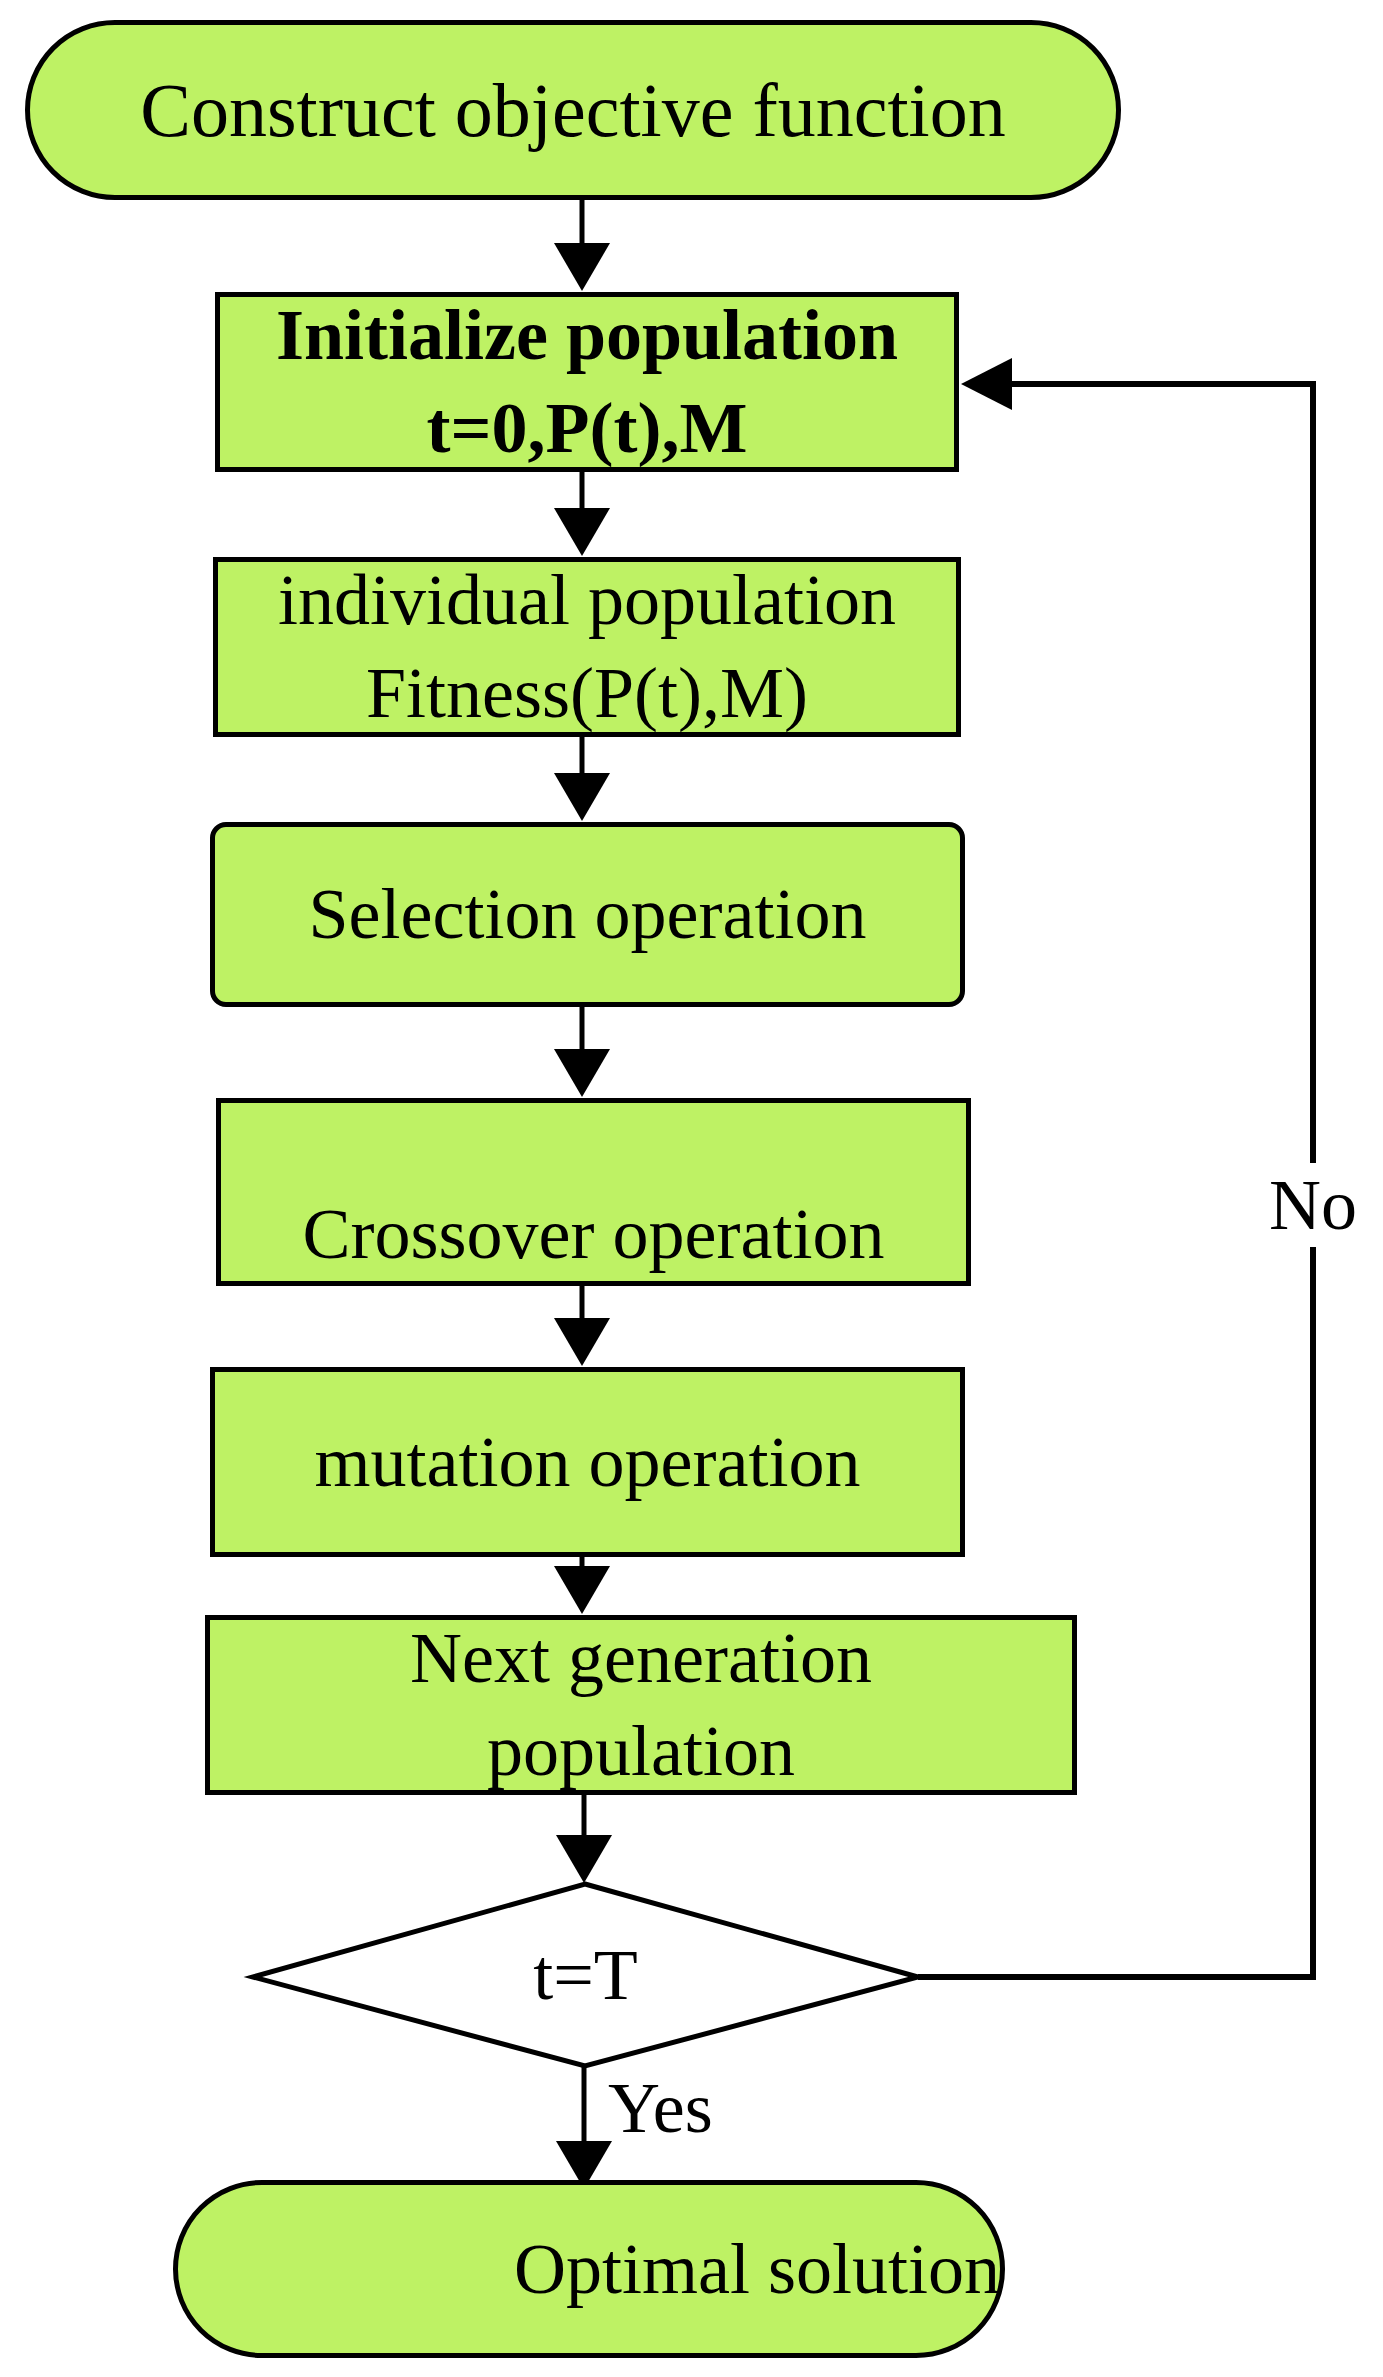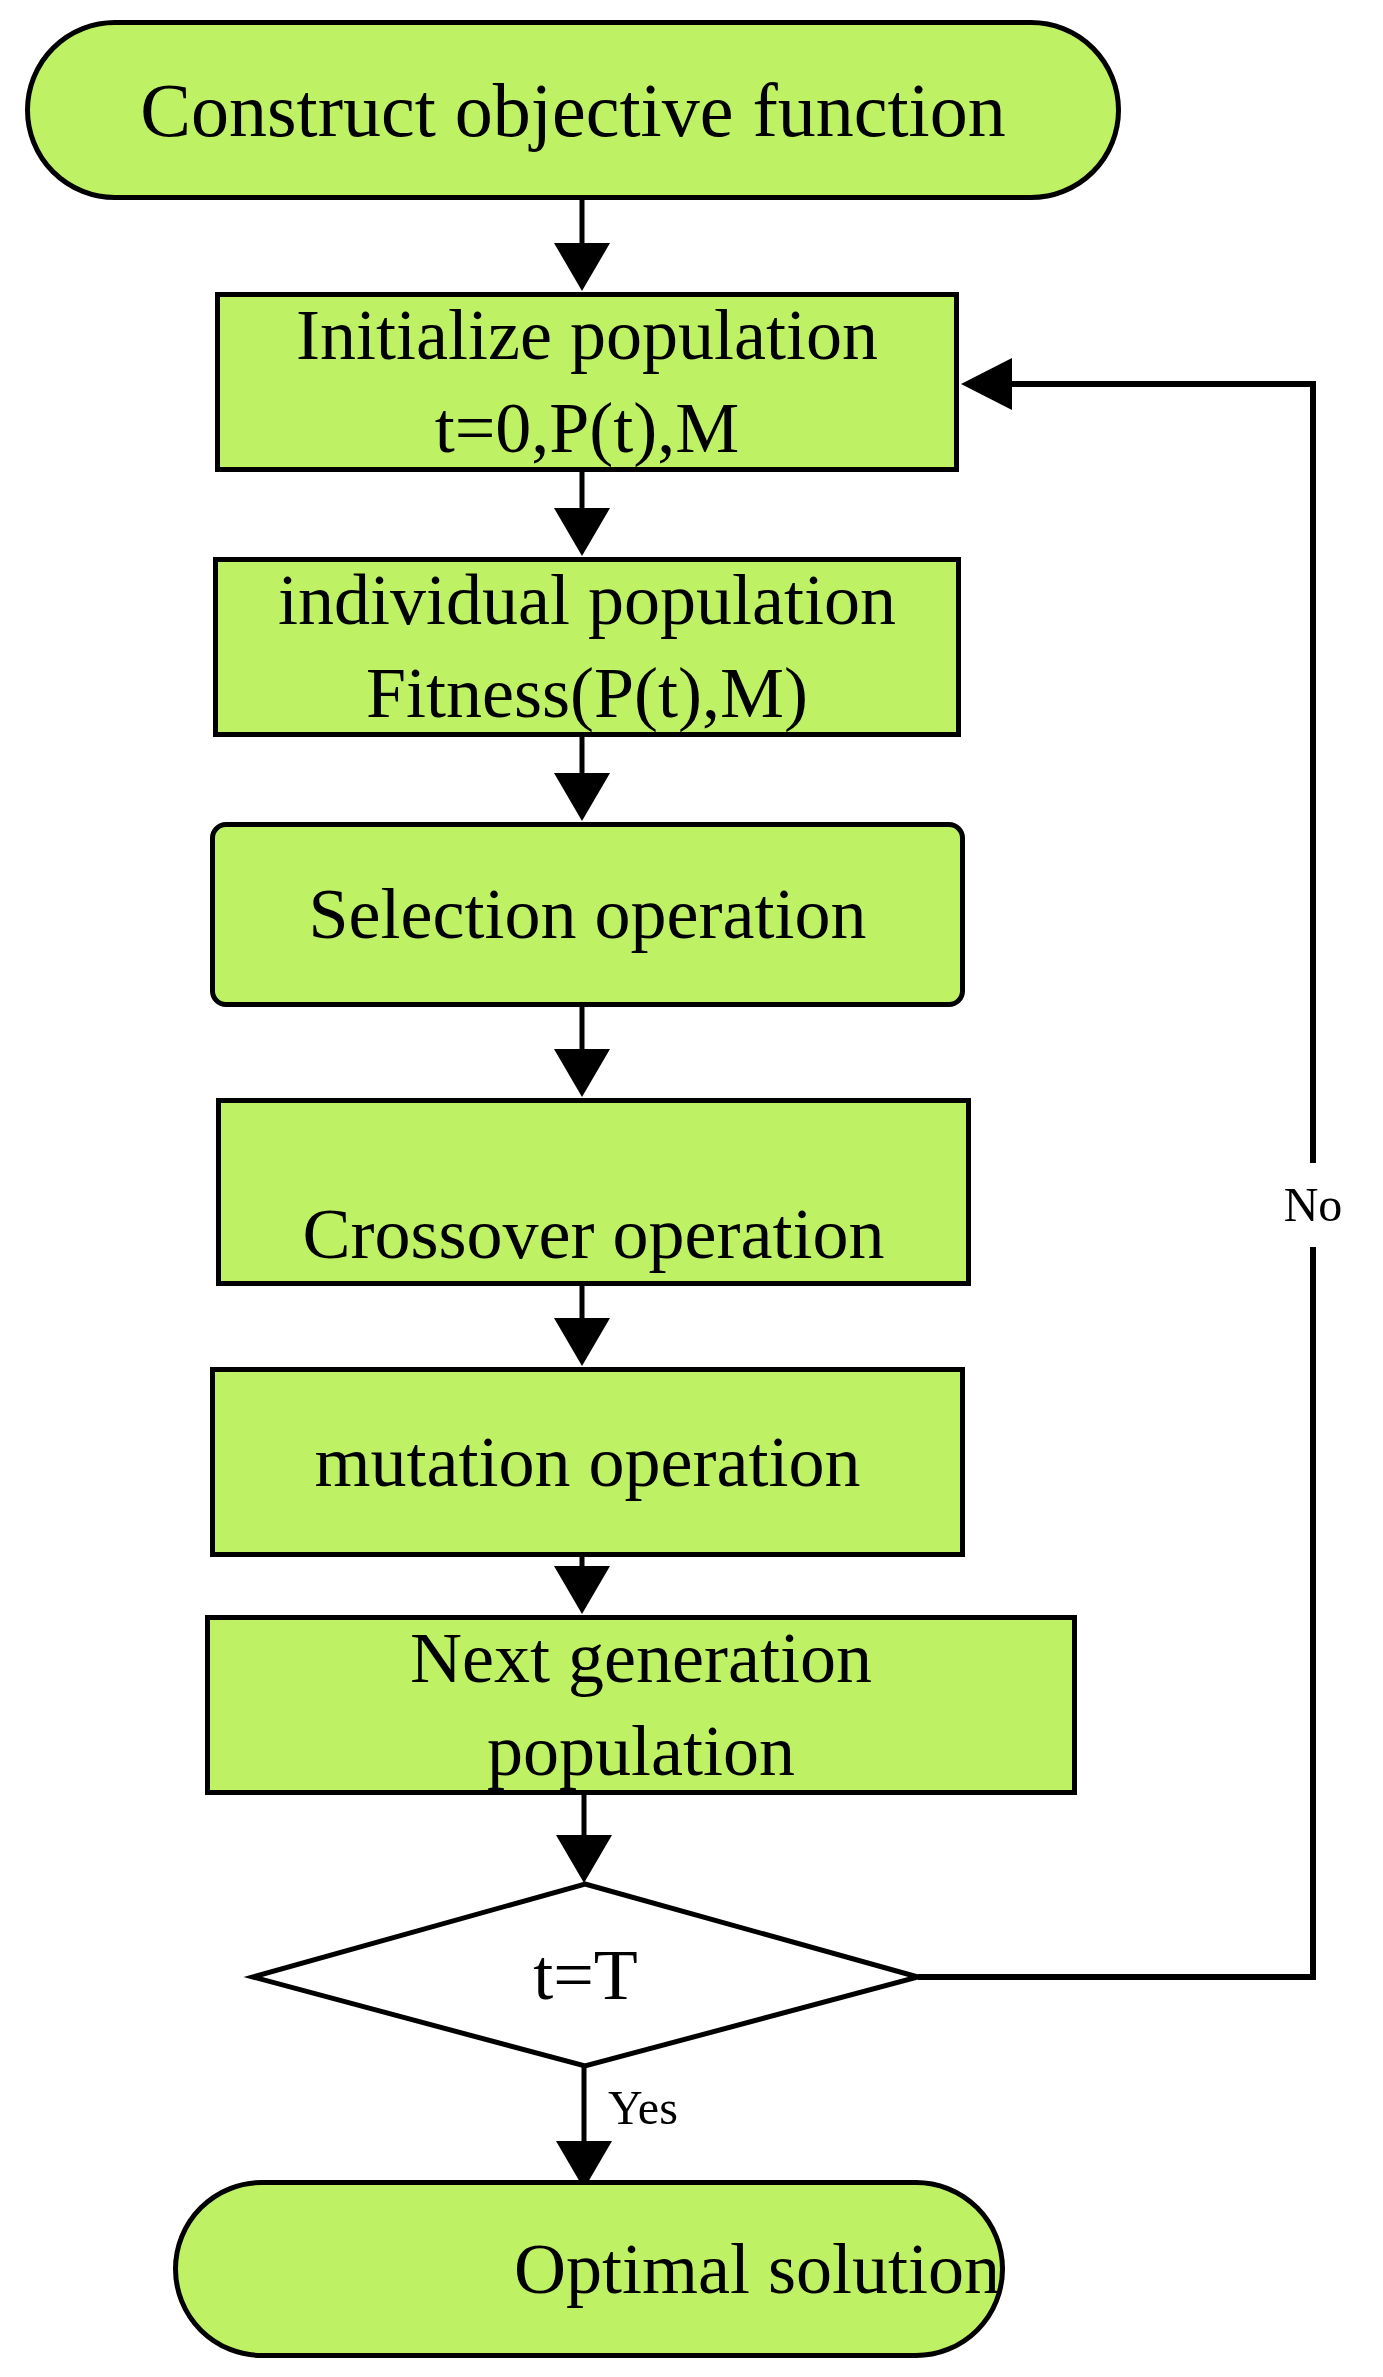--- a/index.html
+++ b/index.html
@@ -42,21 +42,21 @@
     position: absolute;
     display: flex;
     align-items: center;
     justify-content: center;
     font-size: 72px;
     background: transparent;
     border: none;
   }
   .edge-label {
     position: absolute;
-    font-size: 48px;
+    font-size: 72px;
     line-height: 80px;
   }
   .edge-label.no {
     background: #ffffff;
     text-align: center;
   }
   svg .stroke {
     stroke: #000000;
     fill: none;
   }
@@ -99,21 +99,21 @@
     <polygon class="fill" points="556,2141 612,2141 584,2189"></polygon>
 
     <polyline class="stroke" points="918,1977 1313,1977 1313,384 1012,384" stroke-width="6"></polyline>
     <polygon class="fill" points="1012,358 1012,410 961,384"></polygon>
   </svg>
 
   <div class="node terminator" style="left:25px; top:20px; width:1096px; height:180px; font-size:76px;">
     <span>Construct objective function</span>
   </div>
 
-  <div class="node" style="left:215px; top:292px; width:744px; height:180px;">
+  <div class="node" style="left:215px; top:292px; width:744px; height:180px;font-weight:bold;">
     <span>Initialize population</span>
     <span>t=0,P(t),M</span>
   </div>
 
   <div class="node" style="left:213px; top:557px; width:748px; height:180px;">
     <span>individual population</span>
     <span>Fitness(P(t),M)</span>
   </div>
 
   <div class="node" style="left:210px; top:822px; width:755px; height:185px;border-radius:16px;">

